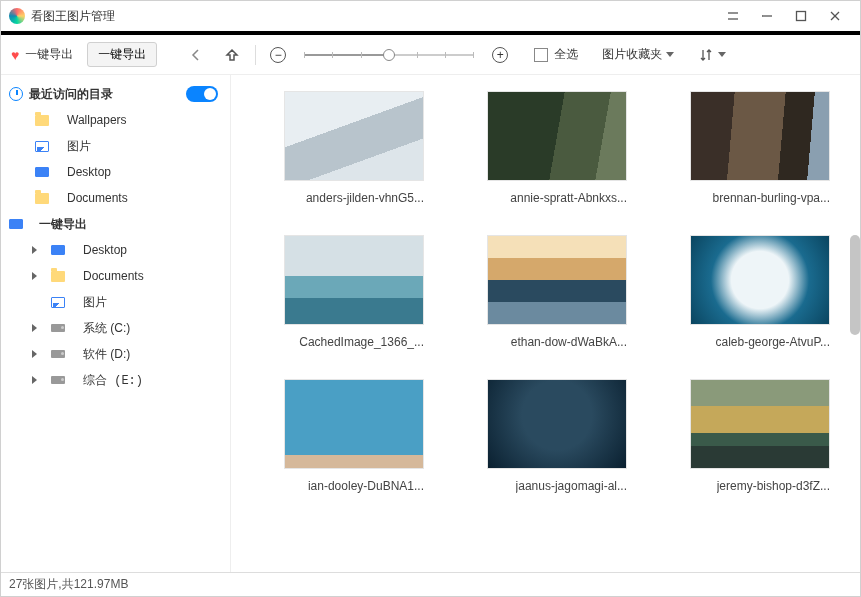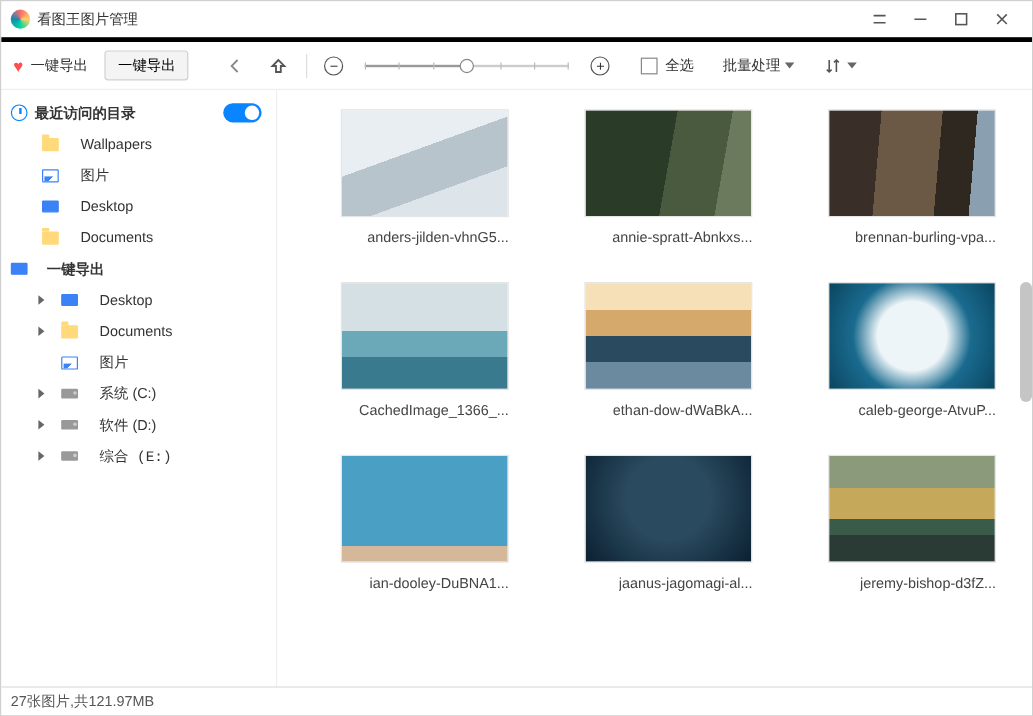--- a/index.html
+++ b/index.html
@@ -125,21 +125,21 @@
         <div class="tick"></div>
       </div>
     <div class="slider-thumb"></div>
   </div>
   <div class="zoom-in">+</div>
   <div class="select-all">
     <div class="checkbox"></div>
     <span>全选</span>
   </div>
   <div class="dropdown">
-    <span>批量处理</span>
+    <span>图片收藏夹</span>
     <div class="arrow-down"></div>
   </div>
   <div class="dropdown sort-icon" style="margin-left:14px">
     <svg width="16" height="16" viewBox="0 0 16 16" fill="none" stroke-width="1.3">
         <path d="M5 3v10M3 11l2 2 2-2M11 13V3M9 5l2-2 2 2"></path>
       </svg>
     <div class="arrow-down"></div>
   </div>
 </div>
 

